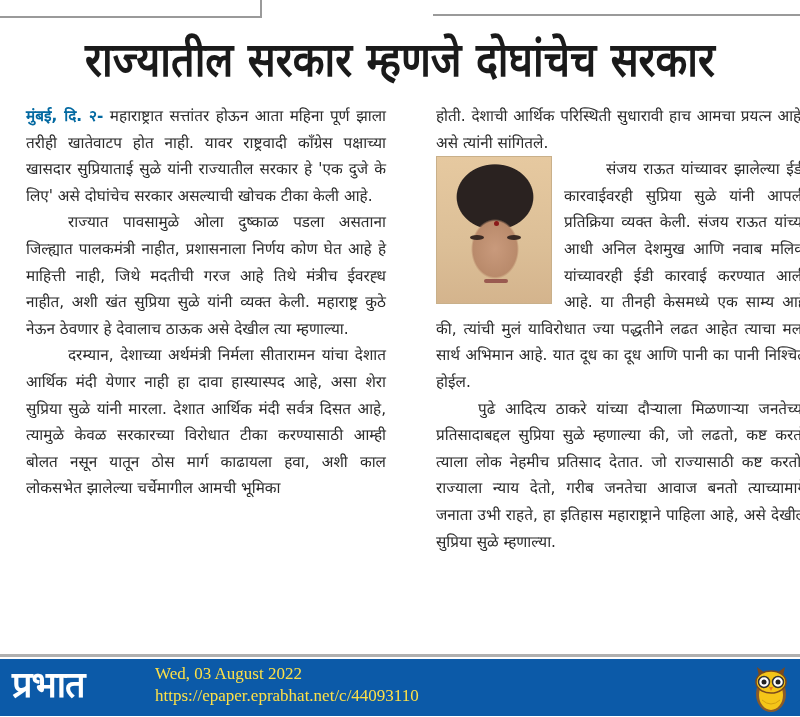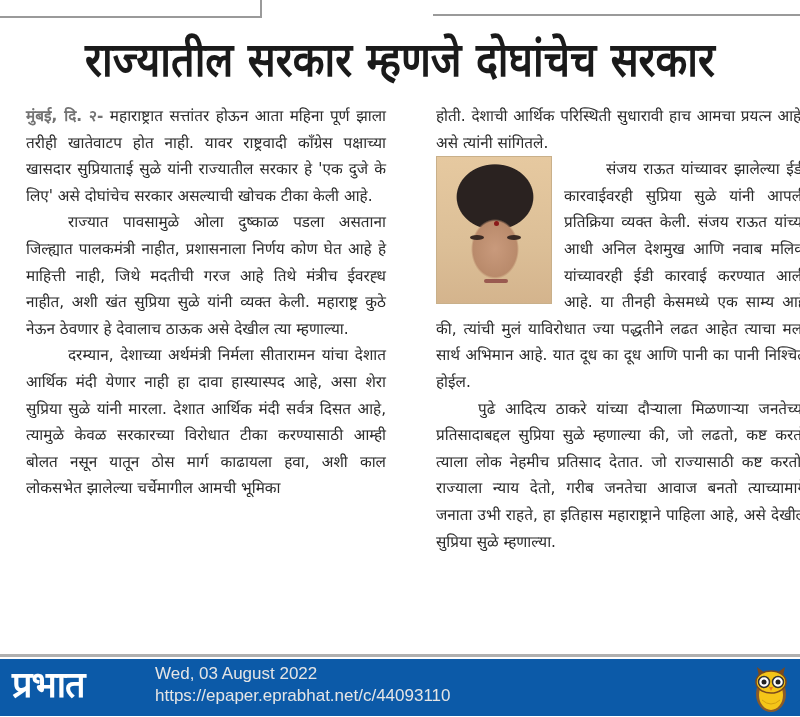--- a/index.html
+++ b/index.html
@@ -27,21 +27,21 @@
   .col {
     position: absolute; top: 103px;
     font-family: "DejaVu Sans", sans-serif; font-size: 15.3px;
     line-height: 26.6px; color: #2a2a2a; text-align: justify;
   }
   .col-left { left: 26px; width: 360px; }
   .col-right { left: 436px; width: 370px; }
 
   .para { display: block; }
   .para.indent { text-indent: 42px; }
-  .dateline { font-weight: bold; color: #737373; }
+  .dateline { font-weight: bold; color: #0369a1; }
 
   .photo {
     float: left; width: 116px; height: 148px; margin: 0 12px 4px 0;
     border: 1px solid #c9b08a;
     background:
       radial-gradient(ellipse 40px 50px at 58px 92px, #c99a7c 0%, #b98a6b 55%, rgba(0,0,0,0) 60%),
       radial-gradient(ellipse 54px 46px at 58px 40px, #2a2220 0%, #2a2220 70%, rgba(0,0,0,0) 72%),
       linear-gradient(180deg, #e6c9a0 0%, #dcbf97 60%, #d4b48d 100%);
     position: relative; overflow: hidden;
   }
@@ -64,22 +64,22 @@
   .logo {
     position: absolute; left: 12px; top: 6px; width: 130px; height: 44px;
     color: #ffffff; font-family: "DejaVu Sans", sans-serif; font-weight: bold;
     font-size: 36px; line-height: 40px; letter-spacing: -1px;
   }
   .logo-tagline {
     position: absolute; left: 68px; top: 40px; font-size: 5px; color: #dfe9f5;
     white-space: nowrap;
   }
   .footer-date, .footer-url {
-    position: absolute; left: 155px; font-family: Liberation Sans, sans-serif;
-    font-size: 17px; color: #e5e5e5; white-space: nowrap;
+    position: absolute; left: 155px; font-family: Liberation Serif, serif;
+    font-size: 17px; color: #fde047; white-space: nowrap;
   }
   .footer-date { top: 5px; }
   .footer-url { top: 27px; }
   .owl-icon {
     position: absolute; left: 751px; top: 5px; width: 40px; height: 50px;
   }
 </style>
 </head>
 <body>
 

